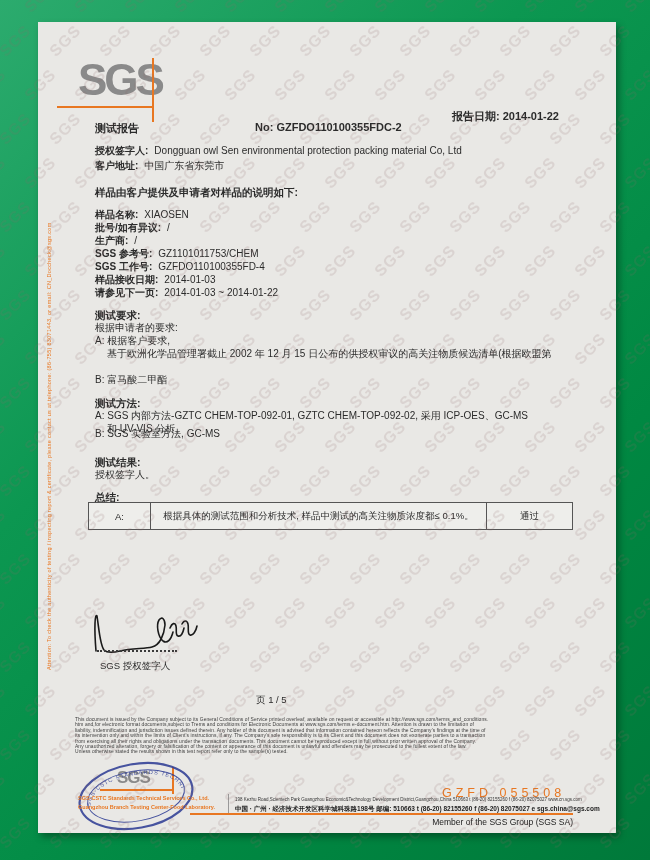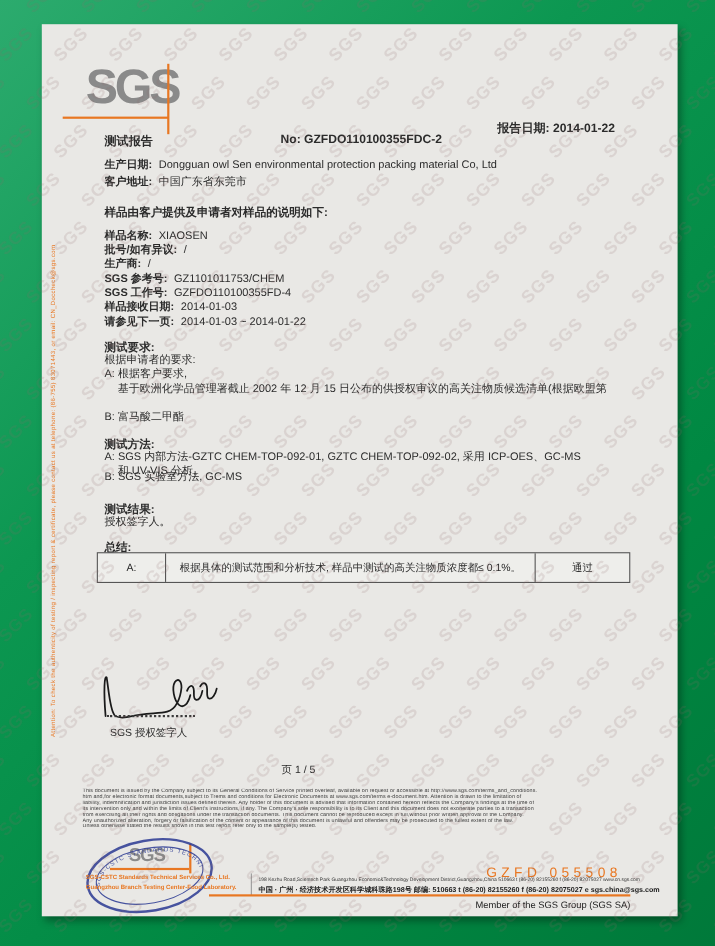--- a/index.html
+++ b/index.html
@@ -49,21 +49,21 @@
 
   <div class="abs logo-main" style="left:40px;top:36px">SGS</div>
   <div class="abs o-line" style="left:19px;top:84px;width:96px;height:2px"></div>
   <div class="abs o-line" style="left:114px;top:36px;width:2px;height:64px"></div>
 
   <div class="abs hdr" style="left:57px;top:99px">测试报告</div>
   <div class="abs hdr" style="left:217px;top:99px">No: GZFDO110100355FDC-2</div>
   <div class="abs hdr" style="left:414px;top:87px">报告日期: 2014-01-22</div>
 
   <div class="abs txt row" style="left:57px;top:123px">
-    <span class="lab">生产日期:</span><span>Dongguan owl Sen environmental protection packing material Co, Ltd</span>
+    <span class="lab">授权签字人:</span><span>Dongguan owl Sen environmental protection packing material Co, Ltd</span>
   </div>
   <div class="abs txt row" style="left:57px;top:138px">
     <span class="lab">客户地址:</span><span>中国广东省东莞市</span>
   </div>
 
   <div class="abs title" style="left:57px;top:164px">样品由客户提供及申请者对样品的说明如下:</div>
 
   <div class="abs txt row" style="left:57px;top:187px"><span class="lab">样品名称:</span><span>XIAOSEN</span></div>
   <div class="abs txt row" style="left:57px;top:200px"><span class="lab">批号/如有异议:</span><span>/</span></div>
   <div class="abs txt row" style="left:57px;top:213px"><span class="lab">生产商:</span><span>/</span></div>

